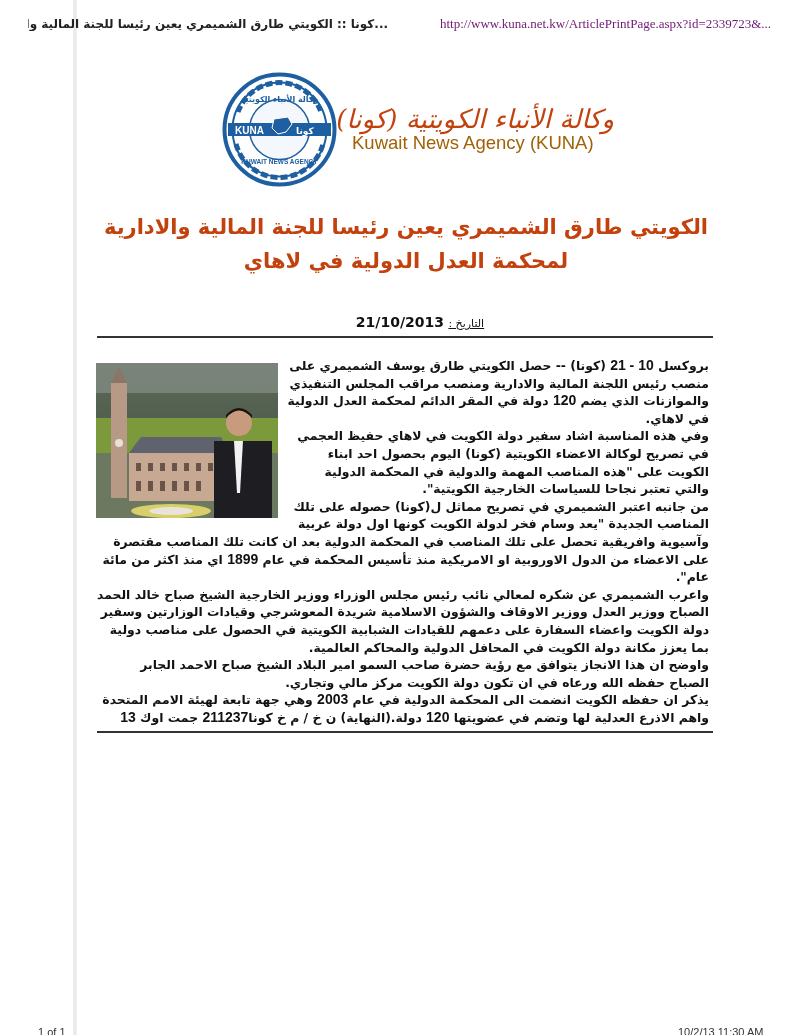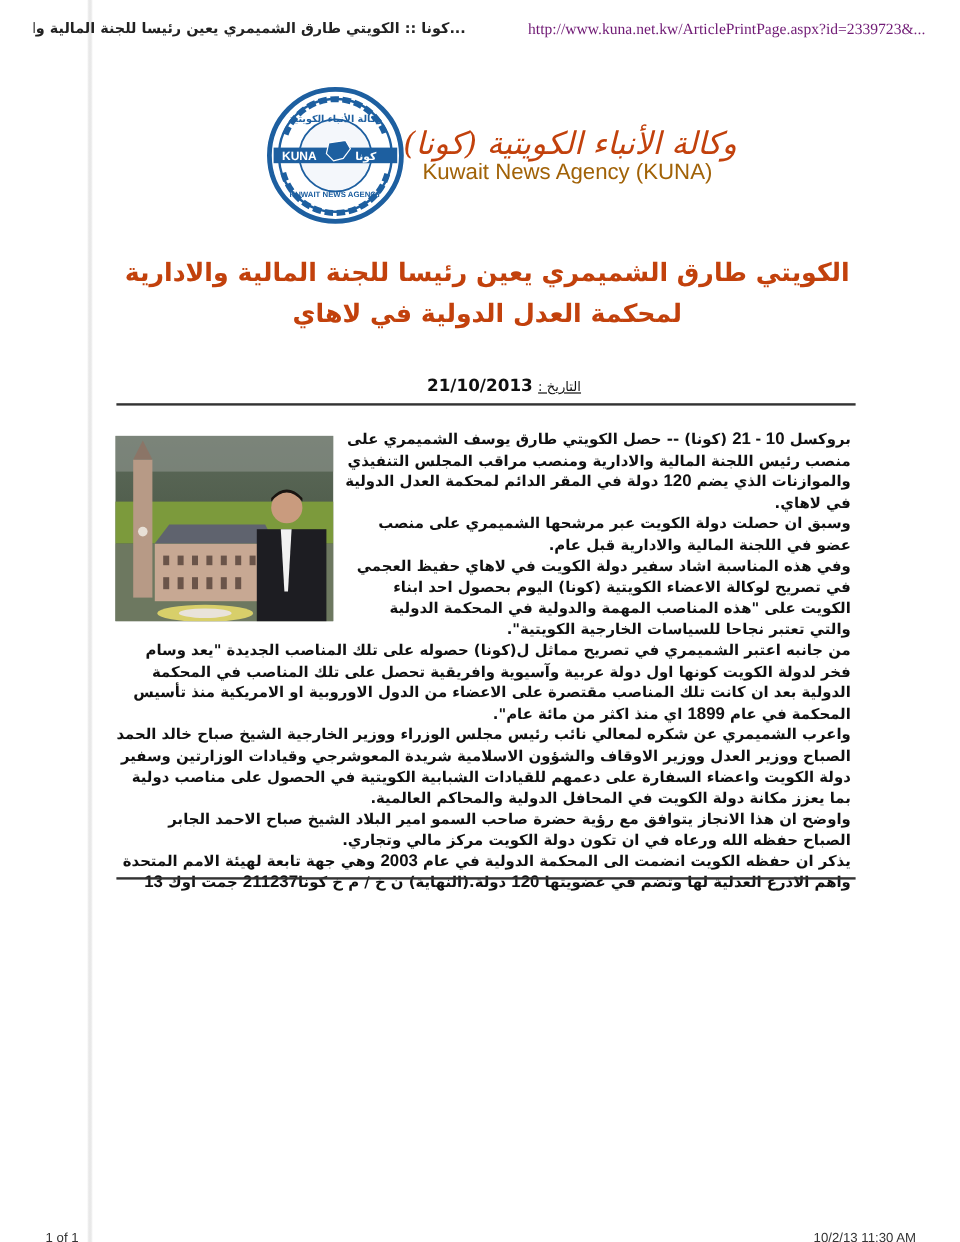--- a/index.html
+++ b/index.html
@@ -139,21 +139,20 @@
     <rect x="118" y="78" width="58" height="77" fill="#1d1d22"></rect>
     <polygon points="138,78 147,78 144,130 141,130" fill="#f2f2f2"></polygon>
     <circle cx="143" cy="60" r="13" fill="#c99b7e"></circle>
     <path d="M130 55 Q143 40 156 55 L156 52 Q143 38 130 52 Z" fill="#1a1410"></path>
   </svg>
 </div>
 
 <div class="article-body">
   <div class="float-spacer"></div>
   <p><span>بروكسل </span><b class="num" dir="ltr">21 - 10</b><span> (كونا) -- حصل الكويتي طارق يوسف الشميمري على منصب رئيس اللجنة المالية والادارية ومنصب مراقب المجلس التنفيذي والموازنات الذي يضم </span><b class="num">120</b><span> دولة في المقر الدائم لمحكمة العدل الدولية في لاهاي.</span></p>
-  <p>وسبق ان حصلت دولة الكويت عبر مرشحها الشميمري على منصب عضو في اللجنة المالية والادارية قبل عام.</p>
   <p>وفي هذه المناسبة اشاد سفير دولة الكويت في لاهاي حفيظ العجمي في تصريح لوكالة الاعضاء الكويتية (كونا) اليوم بحصول احد ابناء الكويت على "هذه المناصب المهمة والدولية في المحكمة الدولية والتي تعتبر نجاحا للسياسات الخارجية الكويتية".</p>
   <p><span>من جانبه اعتبر الشميمري في تصريح مماثل ل(كونا) حصوله على تلك المناصب الجديدة "يعد وسام فخر لدولة الكويت كونها اول دولة عربية وآسيوية وافريقية تحصل على تلك المناصب في المحكمة الدولية بعد ان كانت تلك المناصب مقتصرة على الاعضاء من الدول الاوروبية او الامريكية منذ تأسيس المحكمة في عام </span><b class="num">1899</b><span> اي منذ اكثر من مائة عام".</span></p>
   <p>واعرب الشميمري عن شكره لمعالي نائب رئيس مجلس الوزراء ووزير الخارجية الشيخ صباح خالد الحمد الصباح ووزير العدل ووزير الاوقاف والشؤون الاسلامية شريدة المعوشرجي وقيادات الوزارتين وسفير دولة الكويت واعضاء السفارة على دعمهم للقيادات الشبابية الكويتية في الحصول على مناصب دولية بما يعزز مكانة دولة الكويت في المحافل الدولية والمحاكم العالمية.</p>
   <p>واوضح ان هذا الانجاز يتوافق مع رؤية حضرة صاحب السمو امير البلاد الشيخ صباح الاحمد الجابر الصباح حفظه الله ورعاه في ان تكون دولة الكويت مركز مالي وتجاري.</p>
   <p><span>يذكر ان حفظه الكويت انضمت الى المحكمة الدولية في عام </span><b class="num">2003</b><span> وهي جهة تابعة لهيئة الامم المتحدة واهم الاذرع العدلية لها وتضم في عضويتها </span><b class="num">120</b><span> دولة.(النهاية) ن خ / م خ كونا</span><b class="num">211237</b><span> جمت اوك </span><b class="num">13</b></p>
 </div>
 
 <div class="rule bottom"></div>
 
 <div class="footer-page">1 of 1</div>

